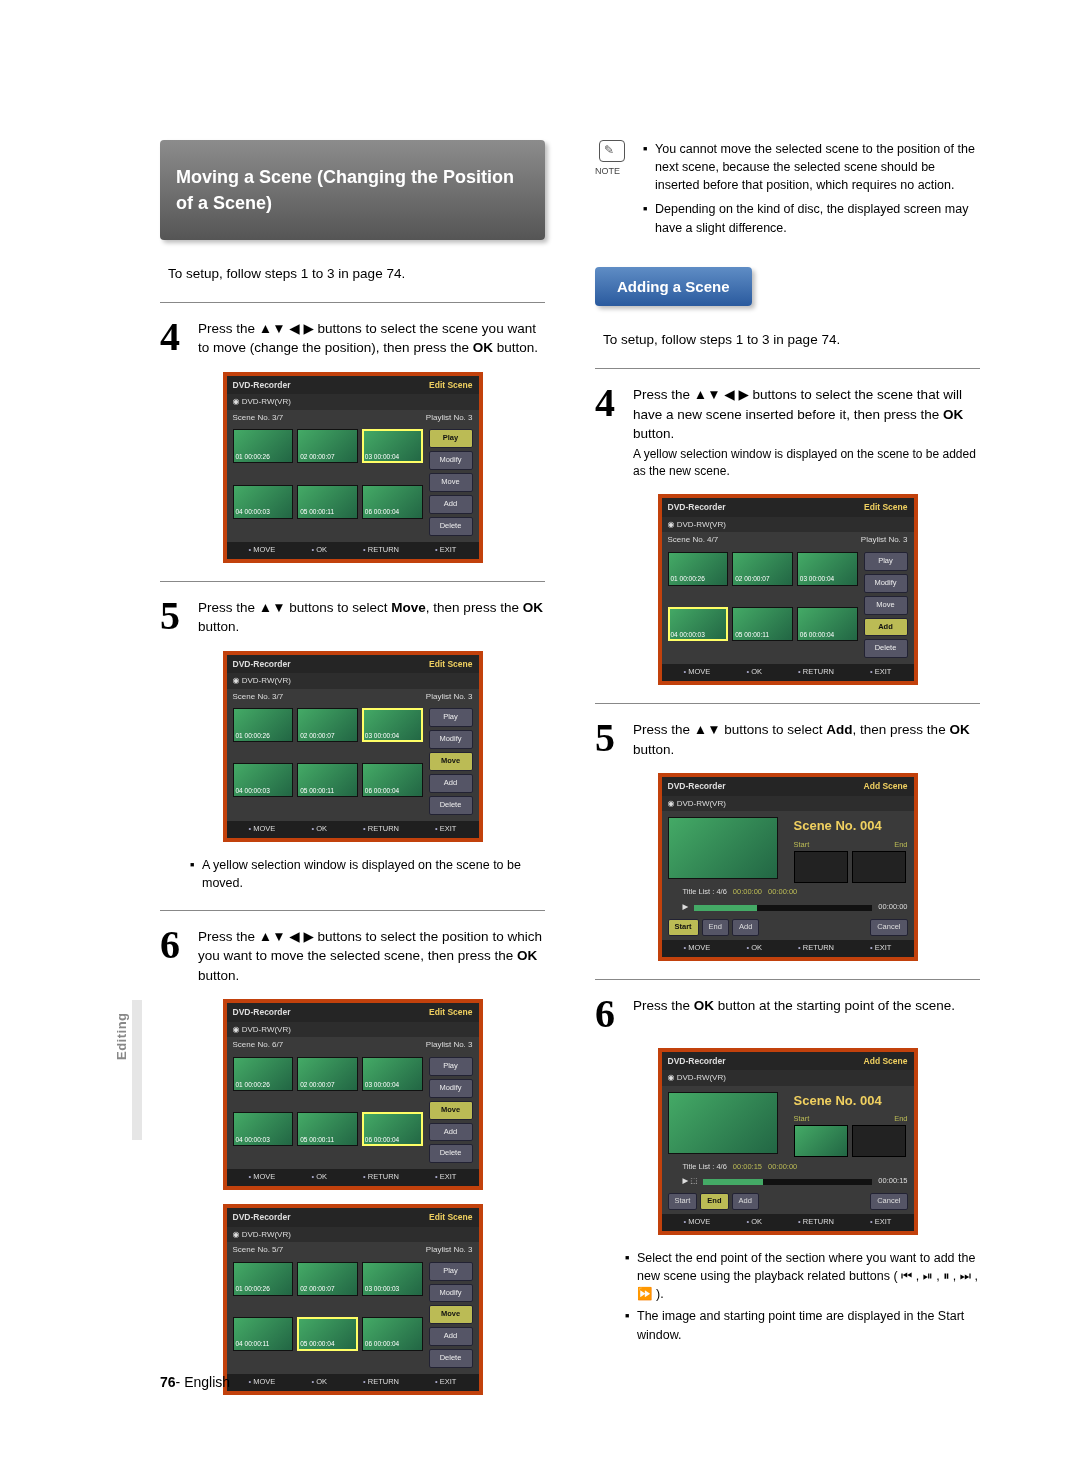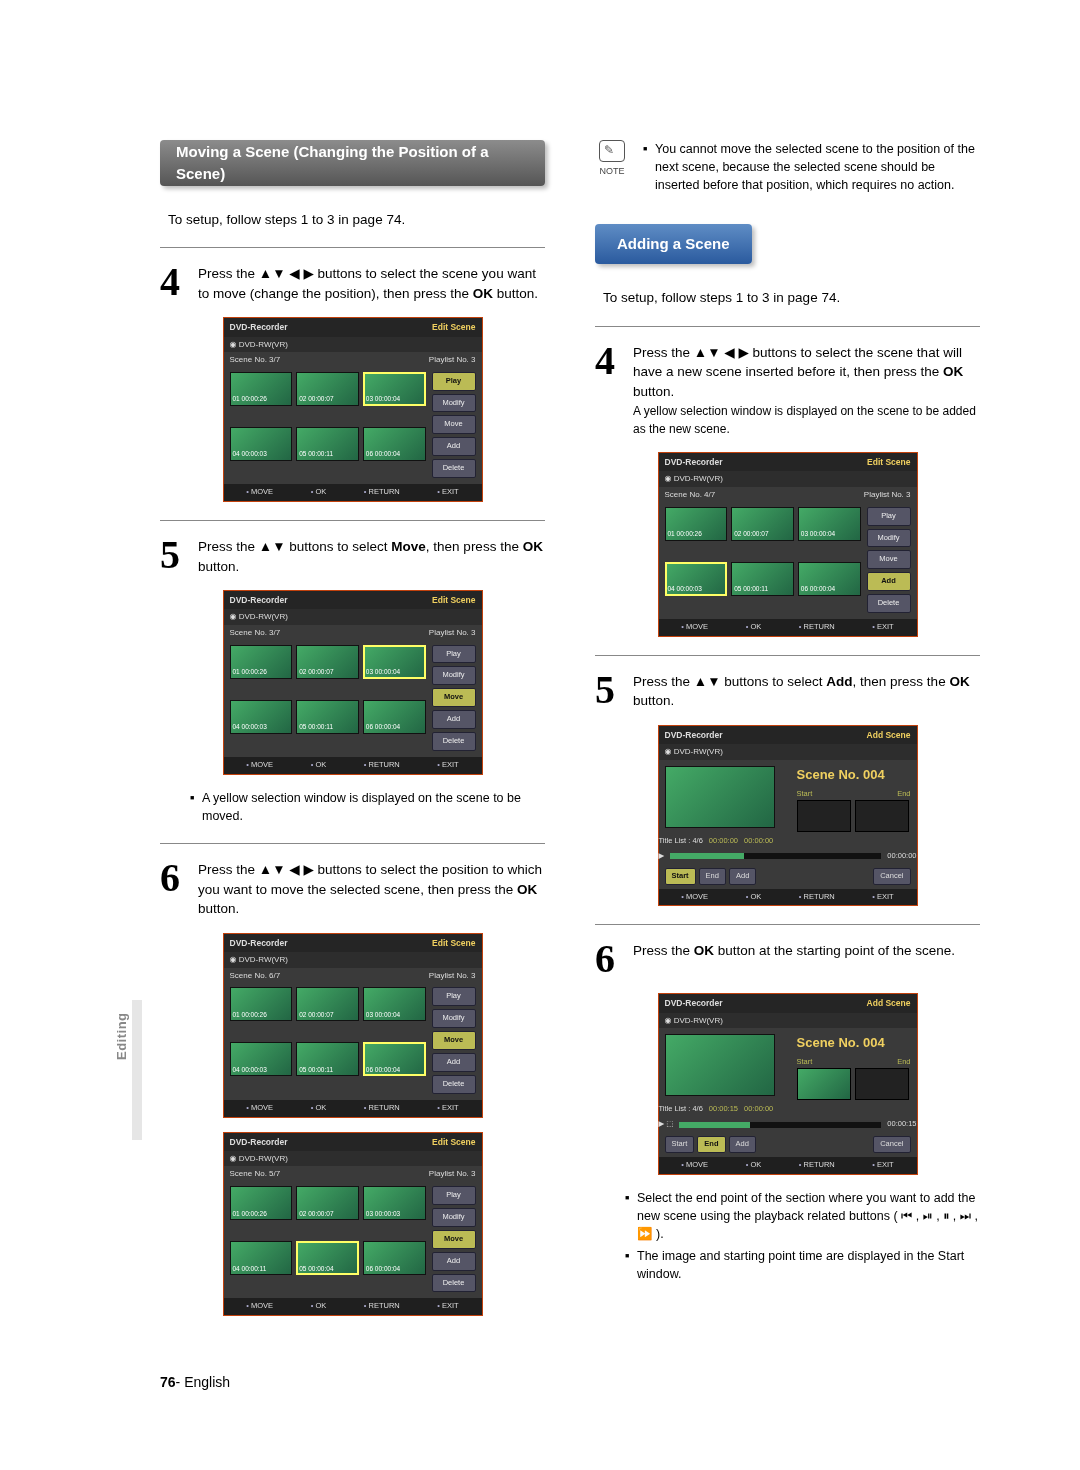--- a/index.html
+++ b/index.html
@@ -12,41 +12,41 @@
     color: #000;
   }
   .page {
     padding: 140px 100px 60px 160px;
     display: flex;
     gap: 50px;
   }
   .col { flex: 1; font-size: 13.5px; line-height: 1.45; }
   .section-pill {
     display: inline-block;
-    padding: 1px 16px;
+    padding: 24px 16px;
     border-radius: 4px;
     color: #fff;
     font-weight: bold;
     margin-bottom: 14px;
-    font-size: 15px;
+    font-size: 18px;
     box-shadow: 3px 3px 4px rgba(0,0,0,0.25);
   }
   .gray-pill { background: linear-gradient(#8c8c8c,#555); }
   .blue-pill { background: linear-gradient(#5f8dc5,#2a5a9e); font-size: 15px; padding: 9px 22px; }
   .setup-line { margin: 10px 0 18px 8px; }
   .hr { border: none; border-top: 1px solid #888; margin: 18px 0 14px 0; }
   .step { display: flex; gap: 10px; margin-bottom: 14px; }
   .step-num { font-size: 40px; font-weight: bold; line-height: 1; font-family: "Times New Roman", serif; min-width: 28px; }
   .step-body { padding-top: 2px; }
   .step-body strong { font-weight: bold; }
   .bullets { margin: 14px 0 10px 30px; font-size: 12.5px; }
   .bullets li { margin-bottom: 4px; list-style: none; position: relative; padding-left: 12px; }
   .bullets li::before { content: "■"; font-size: 7px; position: absolute; left: 0; top: 4px; }
   .note-row { display: flex; gap: 14px; margin-bottom: 24px; }
-  .note-icon { width: 34px; text-align: center; font-size: 9px; color: #444; }
+  .note-icon { width: 34px; text-align: left; font-size: 9px; color: #444; }
   .note-icon .ico { width: 26px; height: 22px; border: 1.5px solid #555; border-radius: 4px; margin: 0 auto 3px; position: relative; }
   .note-icon .ico::before { content:"✎"; position:absolute; left:4px; top:1px; font-size:12px; color:#555;}
   .note-bullets { font-size: 12.5px; flex: 1; }
   .note-bullets li { list-style: none; margin-bottom: 6px; position: relative; padding-left: 12px; }
   .note-bullets li::before { content: "■"; font-size: 7px; position: absolute; left: 0; top: 4px; }
   .side-label {
     position: absolute;
     left: 114px;
     top: 1060px;
     transform: rotate(-90deg);
@@ -65,21 +65,21 @@
   .footer {
     position: absolute;
     left: 160px; bottom: 80px;
     font-size: 14px;
   }
   
   .screen {
     width: 260px;
     margin: 12px auto 14px;
     background: #3a3a3a;
-    border: 1px solid #c2410c;
+    border: 4px solid #c2410c;
     font-size: 9px;
     color: #ddd;
   }
   .screen-hdr { display:flex; justify-content:space-between; padding:3px 6px; background:#252525; font-weight:bold; font-size:8.5px; }
   .screen-hdr .mode { color:#f0d060; }
   .screen-sub { display:flex; justify-content:space-between; padding:2px 6px; font-size:8px; background:#2d2d2d; }
   .screen-meta { display:flex; justify-content:space-between; padding:2px 6px; font-size:8px; }
   .screen-body { display:flex; padding:4px 6px 6px 6px; gap:6px; }
   .thumbs { flex:1; display:grid; grid-template-columns: repeat(3, 1fr); gap:4px; }
   .thumb { height: 34px; background: linear-gradient(135deg,#4a6,#264); border:1px solid #111; position:relative; font-size:6.5px; color:#fff; }
@@ -90,21 +90,21 @@
   .sbtn.hl { background:#bb5; color:#111; font-weight:bold; }
   .screen-ftr { display:flex; justify-content:space-around; padding:3px 4px; background:#1f1f1f; font-size:7.5px; }
   .screen-ftr span::before { content:"• "; color:#aac; }
   
   .addscr .preview { width: 110px; height: 62px; background: linear-gradient(135deg,#4a6,#264); border:1px solid #111; margin: 6px; float:left; }
   .addscr .side { float:right; width: 120px; padding:6px 6px 0 0; font-size:7.5px; }
   .addscr .sno { color:#f0d060; font-weight:bold; font-size:13px; display:flex; justify-content:space-between; margin-bottom:4px; }
   .addscr .twin { display:flex; gap:4px; }
   .addscr .mini { width:54px; height:32px; background:#222; border:1px solid #000; }
   .addscr .mini.on { background: linear-gradient(135deg,#4a6,#264); }
-  .addscr .tl { clear:both; display:flex; align-items:center; gap:6px; padding: 2px 0; font-size:7.5px; }
+  .addscr .tl { clear:both; display:flex; align-items:center; gap:6px; padding: 2px 6px; font-size:7.5px;margin-left:15px; }
   .addscr .tline { flex:1; height:6px; background:#111; position:relative; }
   .addscr .tline::before { content:""; position:absolute; left:0; width:35%; height:100%; background:#4a6; }
   .addscr .row-btns { display:flex; gap:3px; padding:4px 6px; }
   .addscr .rbtn { flex:0 0 auto; font-size:7.5px; padding:2px 6px; background:#556; border-radius:2px; border:1px solid #223; }
   .addscr .rbtn.hl { background:#bb5; color:#111; font-weight:bold; }
   .addscr .rbtn.cancel { margin-left:auto; }
   .clearfix::after { content:""; display:block; clear:both; }
 </style>
 </head>
 <body>
@@ -351,20 +351,21 @@
   </div>
 
   <div class="col">
     <div class="note-row">
       <div class="note-icon">
         <div class="ico"></div>
         <span>NOTE</span>
       </div>
       <ul class="note-bullets">
         <li>You cannot move the selected scene to the position of the next scene, because the selected scene should be inserted before that position, which requires no action.</li>
+        <li>Depending on the kind of disc, the displayed screen may have a slight difference.</li>
       </ul>
     </div>
 
     <div class="section-pill blue-pill">Adding a Scene</div>
     <p class="setup-line">To setup, follow steps 1 to 3 in page 74.</p>
     <hr class="hr">
 
     <div class="step">
       <div class="step-num">4</div>
       <div class="step-body">

